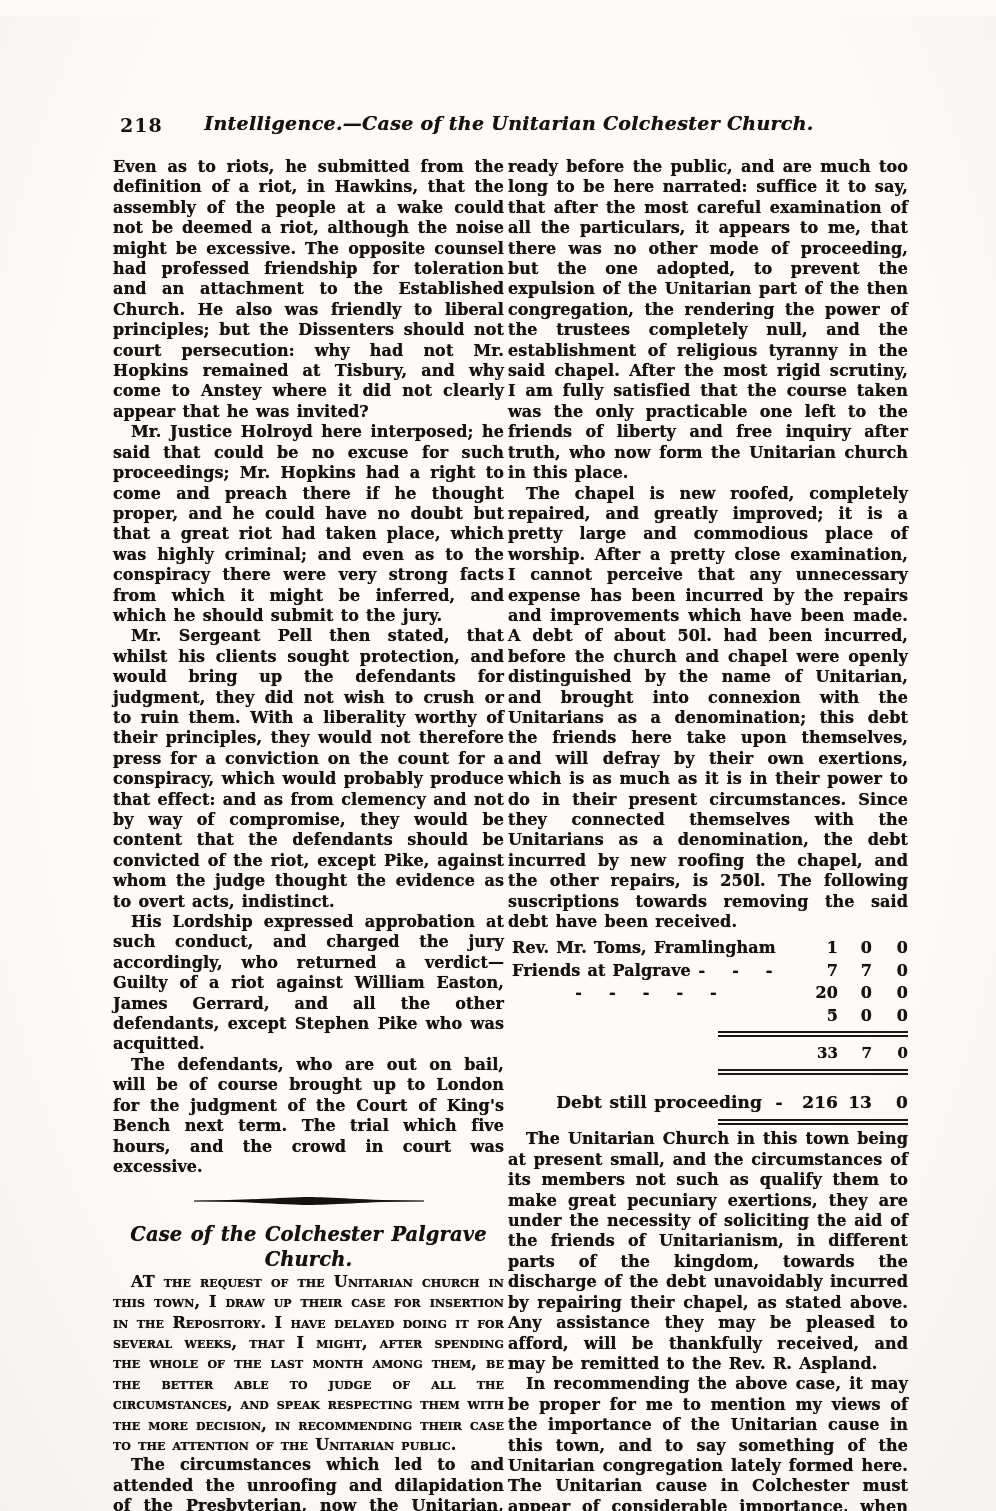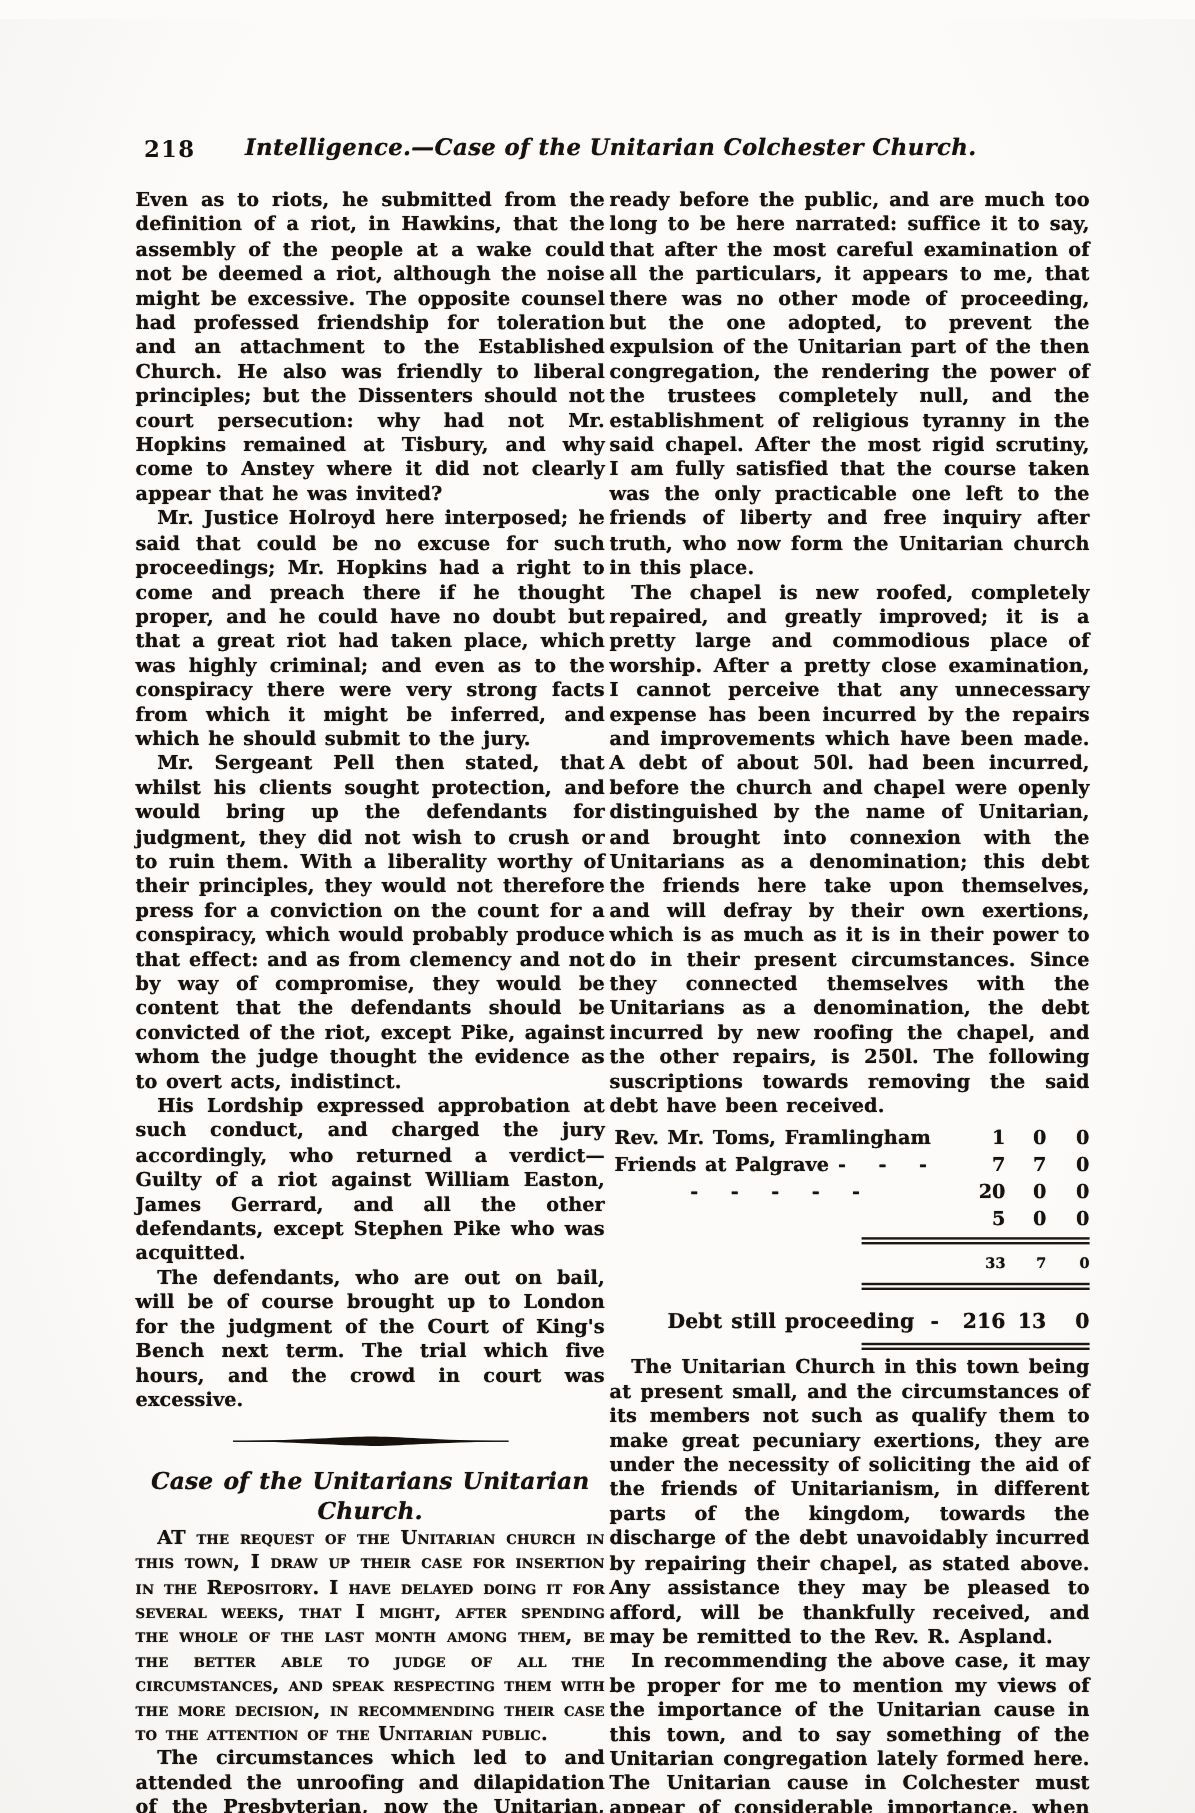--- a/index.html
+++ b/index.html
@@ -60,21 +60,21 @@
   .subs-table { margin:5px 0 2px 4px; }
   .subs-row { display:flex; line-height:22.5px; }
   .subs-name { white-space:nowrap; }
   .subs-leader { flex:1; text-align:center; letter-spacing:10px; overflow:hidden; }
   .amt { text-align:right; }
   .amt-l { width:48px; } .amt-s { width:34px; } .amt-d { width:36px; }
   .rule-double {
     margin:4px 0 4px auto; width:190px; height:6px;
     border-top:2px solid #1c1712; border-bottom:2px solid #1c1712;
   }
-  .total-row { display:flex; justify-content:flex-end; font-size:12px; line-height:24px; }
+  .total-row { display:flex; justify-content:flex-end; font-size:15px; line-height:24px; }
   .debt-row { display:flex; margin-top:14px; font-size:17px; line-height:26px; }
   .debt-label { flex:1; text-align:right; padding-right:6px; white-space:nowrap; }
   .debt-leader { width:22px; text-align:center; }
   .after-table { margin-top:10px; }
 </style>
 </head>
 <body>
 
 <div class="page">
 
@@ -90,21 +90,21 @@
     <p class="body-par indent">His Lordship expressed approbation at such conduct, and charged the jury accordingly, who returned a verdict—Guilty of a riot against William Easton, James Gerrard, and all the other defendants, except Stephen Pike who was acquitted.</p>
     <p class="body-par indent">The defendants, who are out on bail, will be of course brought up to London for the judgment of the Court of King's Bench next term.  The trial which five hours, and the crowd in court was excessive.</p>
 
     <div class="divider-wrap">
       <svg width="230" height="10" viewBox="0 0 230 10">
         <path d="M2,5 C60,4 95,1 115,1 C135,1 170,4 228,5 C170,6 135,9 115,9 C95,9 60,6 2,5 Z" fill="#17120e"></path>
         <rect x="0" y="4.4" width="230" height="1.2" fill="#17120e"></rect>
       </svg>
     </div>
 
-    <p class="body-par section-heading">Case of the Unitarians Unitarian Church.</p>
+    <p class="body-par section-heading">Case of the Colchester Palgrave Church.</p>
     <p class="body-par indent smallcaps-lead">AT the request of the Unitarian church in this town, I draw up their case for insertion in the Repository.  I have delayed doing it for several weeks, that I might, after spending the whole of the last month among them, be the better able to judge of all the circumstances, and speak respecting them with the more decision, in recommending their case to the attention of the Unitarian public.</p>
     <p class="body-par indent">The circumstances which led to and attended the unroofing and dilapidation of the Presbyterian, now the Unitarian, chapel, in Helen's lane, Colchester, are al-</p>
   </div>
 
   <div class="col col-right">
     <p class="body-par">ready before the public, and are much too long to be here narrated: suffice it to say, that after the most careful examination of all the particulars, it appears to me, that there was no other mode of proceeding, but the one adopted, to prevent the expulsion of the Unitarian part of the then congregation, the rendering the power of the trustees completely null, and the establishment of religious tyranny in the said chapel.  After the most rigid scrutiny, I am fully satisfied that the course taken was the only practicable one left to the friends of liberty and free inquiry after truth, who now form the Unitarian church in this place.</p>
     <p class="body-par indent">The chapel is new roofed, completely repaired, and greatly improved; it is a pretty large and commodious place of worship.  After a pretty close examination, I cannot perceive that any unnecessary expense has been incurred by the repairs and improvements which have been made. A debt of about 50l. had been incurred, before the church and chapel were openly distinguished by the name of Unitarian, and brought into connexion with the Unitarians as a denomination; this debt the friends here take upon themselves, and will defray by their own exertions, which is as much as it is in their power to do in their present circumstances.  Since they connected themselves with the Unitarians as a denomination, the debt incurred by new roofing the chapel, and the other repairs, is 250l.  The following suscriptions towards removing the said debt have been received.</p>
 
     <div class="subs-table">
       <div class="subs-row">

